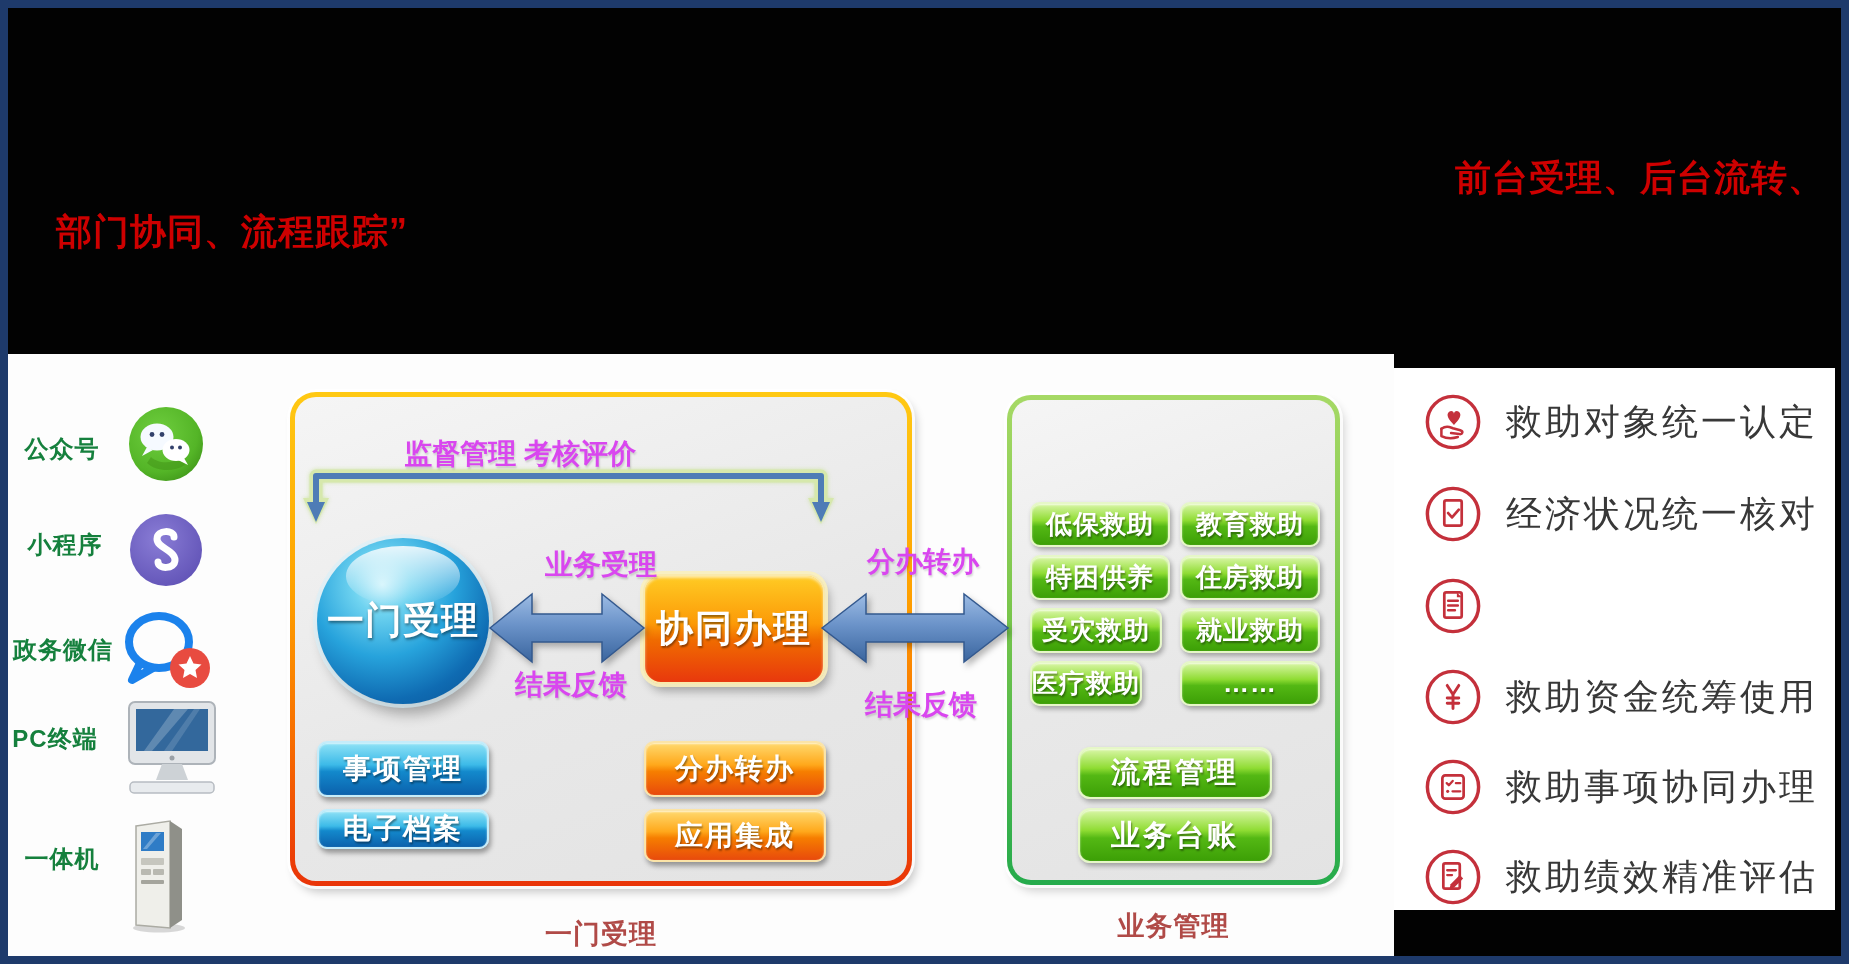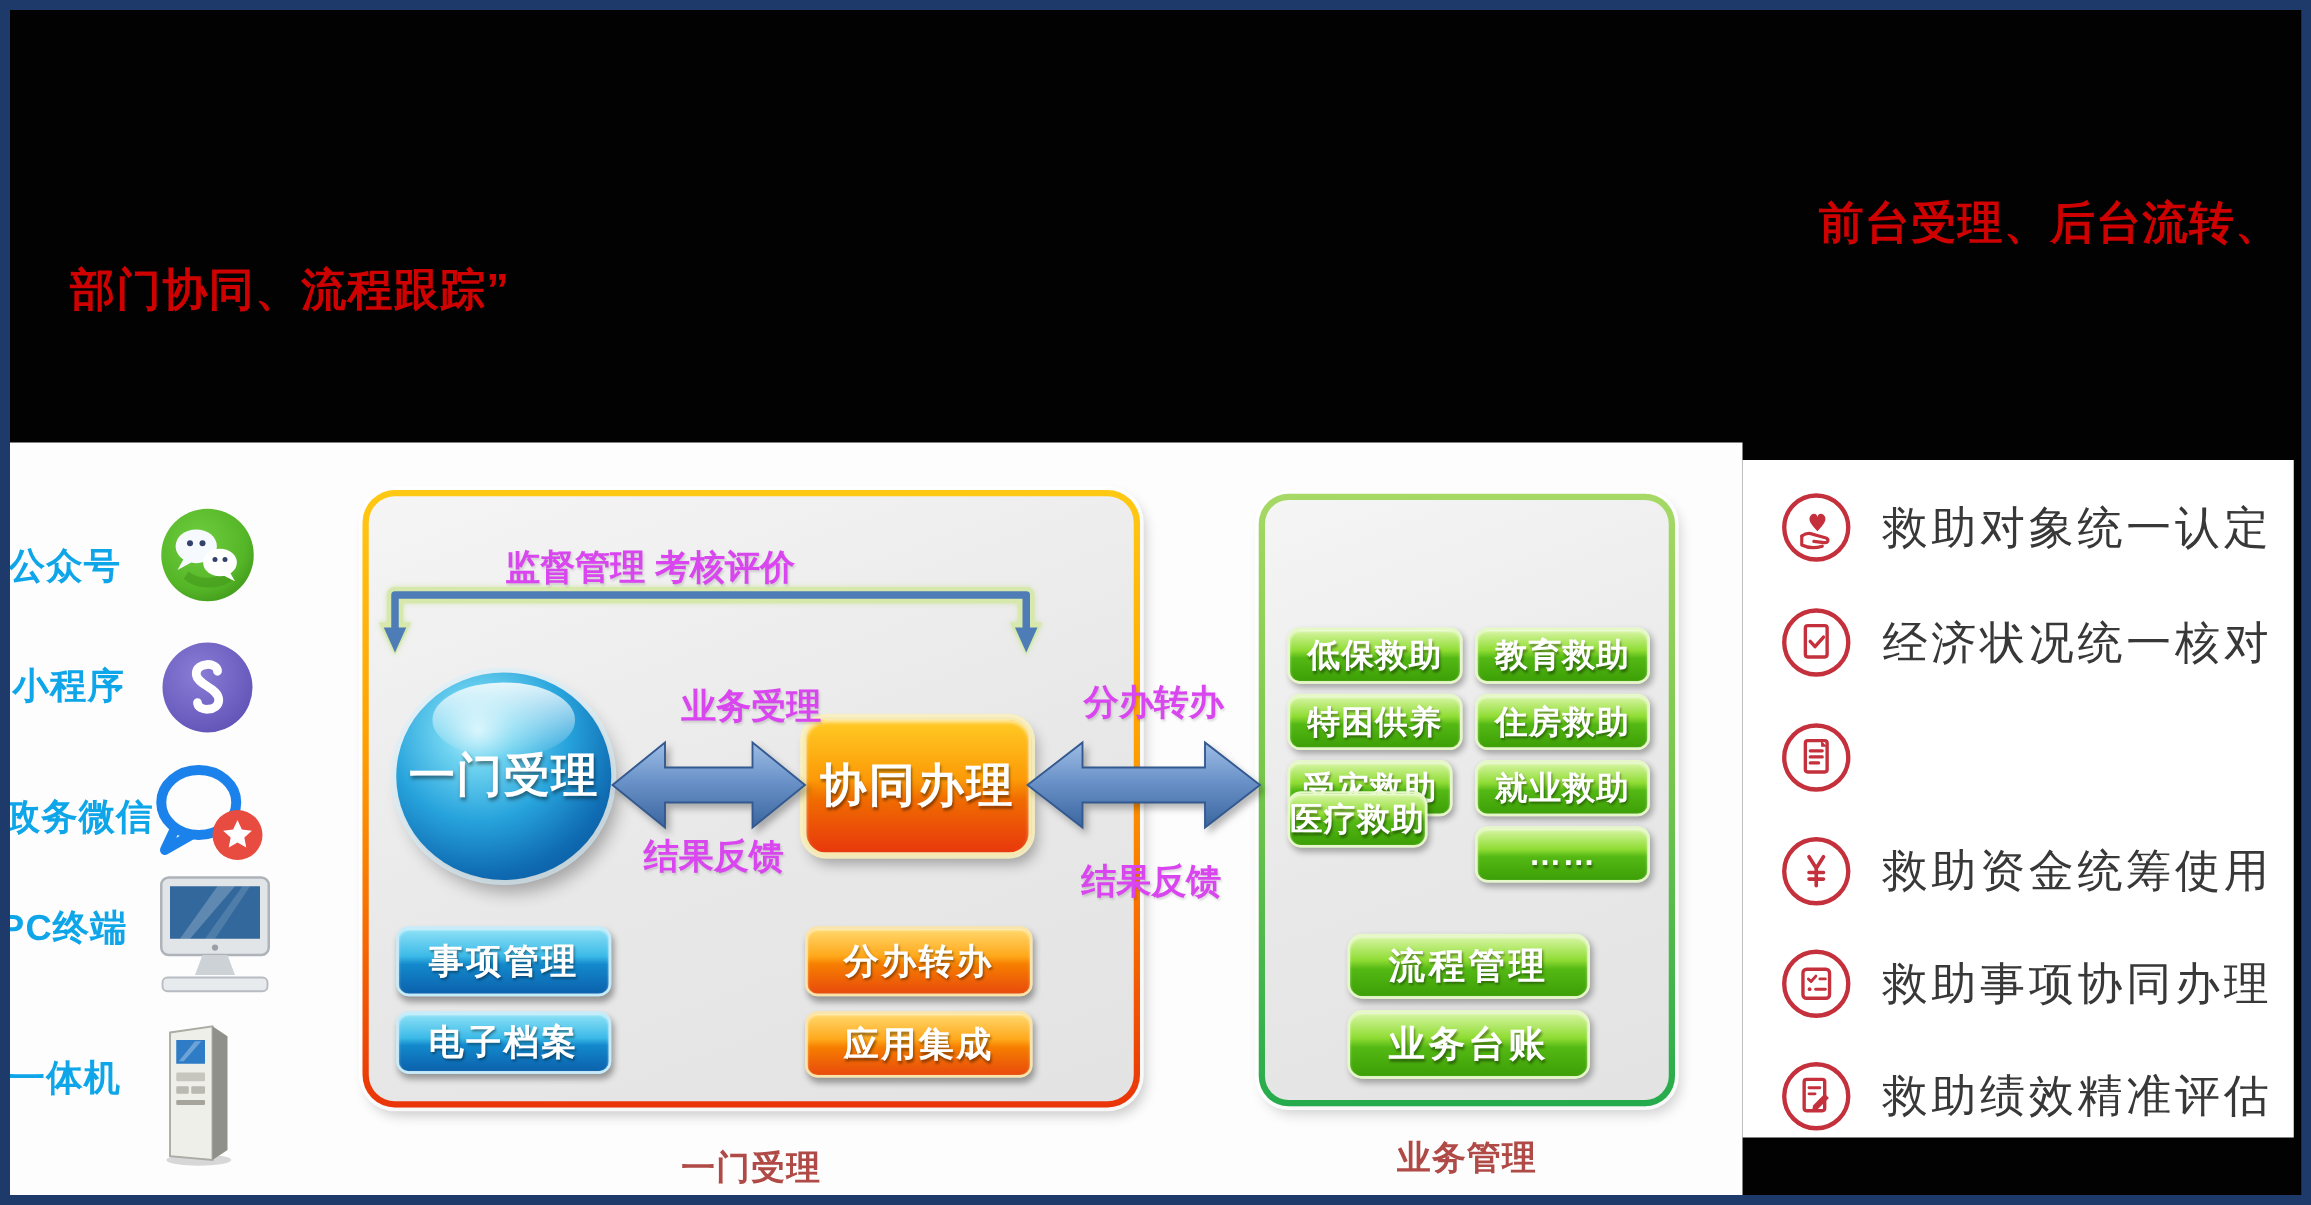--- a/index.html
+++ b/index.html
@@ -11,22 +11,22 @@
     background:linear-gradient(180deg,#2559A9 0%,#1C4690 100%);
     display:flex;align-items:center;justify-content:center;color:#fff;
     font-size:31px;font-weight:bold;letter-spacing:2px;z-index:5;}
 
   .hline{position:absolute;color:#CE0000;font-size:36px;font-weight:bold;
     letter-spacing:1px;white-space:nowrap;z-index:3;}
 
   .main-area{position:absolute;left:8px;top:354px;width:1386px;height:602px;background:#FDFDFD;z-index:1;}
   .right-panel{position:absolute;left:1394px;top:368px;width:441px;height:542px;background:#FFFFFF;z-index:2;}
 
-  .chan-label{position:absolute;font-size:29px;font-weight:bold;color:#0ea5e9;
-    text-align:left;z-index:4;letter-spacing:1px;}
+  .chan-label{position:absolute;font-size:24px;font-weight:bold;color:#15803d;
+    text-align:center;z-index:4;letter-spacing:1px;}
   .chan-icon{position:absolute;z-index:4;line-height:0;}
 
   .reception-box{position:absolute;left:290px;top:392px;width:622px;height:494px;border-radius:26px;
     background:linear-gradient(180deg,#FFC913 0%,#FFA200 40%,#F86E00 70%,#E93408 100%);
     box-shadow:0 0 0 3px rgba(255,255,255,.85),4px 6px 10px rgba(0,0,0,.22);z-index:2;}
   .reception-box .inner{position:absolute;left:5px;top:5px;width:612px;height:484px;border-radius:21px;
     background:linear-gradient(160deg,#F5F5F5 0%,#E8E8E8 55%,#E3E3E3 100%);}
 
   .business-box{position:absolute;left:1007px;top:395px;width:333px;height:490px;border-radius:24px;
     background:linear-gradient(180deg,#A6D965 0%,#79C64C 45%,#25AB4C 100%);
@@ -273,37 +273,37 @@
             <stop offset="1" stop-color="#3A659E"></stop>
       </linearGradient>
         </defs>
       <polygon points="2,42 46,8 46,28 144,28 144,8 188,42 144,76 144,56 46,56 46,76" fill="url(#ag2)" stroke="#33598F" stroke-width="1.5"></polygon>
     </svg>
   </span>
   <div class="flow-label" style="left:829px;top:543px;width:150px;">分办转办</div>
   <div class="flow-label" style="left:827px;top:686px;width:150px;">结果反馈</div>
 
   <div class="btn btn-blue" style="left:317px;top:741px;width:172px;height:56px;">事项管理</div>
-  <div class="btn btn-blue" style="left:317px;top:809px;width:172px;height:50px;">电子档案</div>
+  <div class="btn btn-blue" style="left:317px;top:809px;width:172px;height:40px;">电子档案</div>
   <div class="btn btn-orange" style="left:644px;top:741px;width:182px;height:56px;">分办转办</div>
   <div class="btn btn-orange" style="left:644px;top:809px;width:182px;height:53px;">应用集成</div>
 
   <div class="caption" style="left:290px;top:916px;width:622px;">一门受理</div>
 
   <div class="business-box">
     <div class="inner"></div>
   </div>
 
   <div class="btn btn-green" style="left:1030px;top:502px;width:140px;height:45px;">低保救助</div>
   <div class="btn btn-green" style="left:1180px;top:502px;width:140px;height:45px;">教育救助</div>
   <div class="btn btn-green" style="left:1030px;top:555px;width:140px;height:45px;">特困供养</div>
   <div class="btn btn-green" style="left:1180px;top:555px;width:140px;height:45px;">住房救助</div>
   <div class="btn btn-green" style="left:1030px;top:608px;width:132px;height:45px;">受灾救助</div>
   <div class="btn btn-green" style="left:1180px;top:608px;width:140px;height:45px;">就业救助</div>
-  <div class="btn btn-green" style="left:1030px;top:633px;width:112px;height:45px;border-radius:11px;">医疗救助</div>
+  <div class="btn btn-green" style="left:1030px;top:661px;width:112px;height:45px;">医疗救助</div>
   <div class="btn btn-green" style="left:1180px;top:661px;width:140px;height:45px;">……</div>
 
   <div class="btn btn-green btn-green-wide" style="left:1078px;top:747px;width:194px;height:52px;">流程管理</div>
   <div class="btn btn-green btn-green-wide" style="left:1078px;top:808px;width:194px;height:55px;">业务台账</div>
 
   <div class="caption" style="left:1007px;top:908px;width:333px;">业务管理</div>
 
   <div class="frame"></div>
 </div>
 

